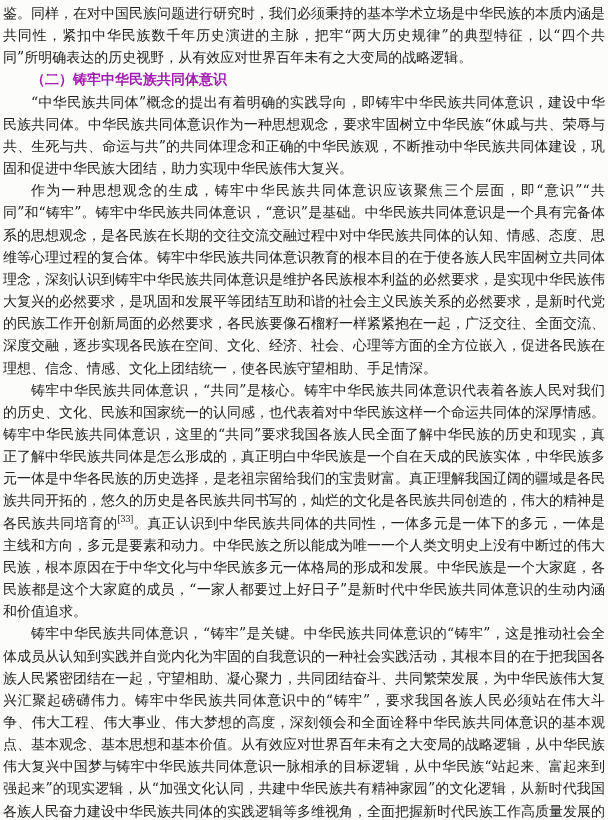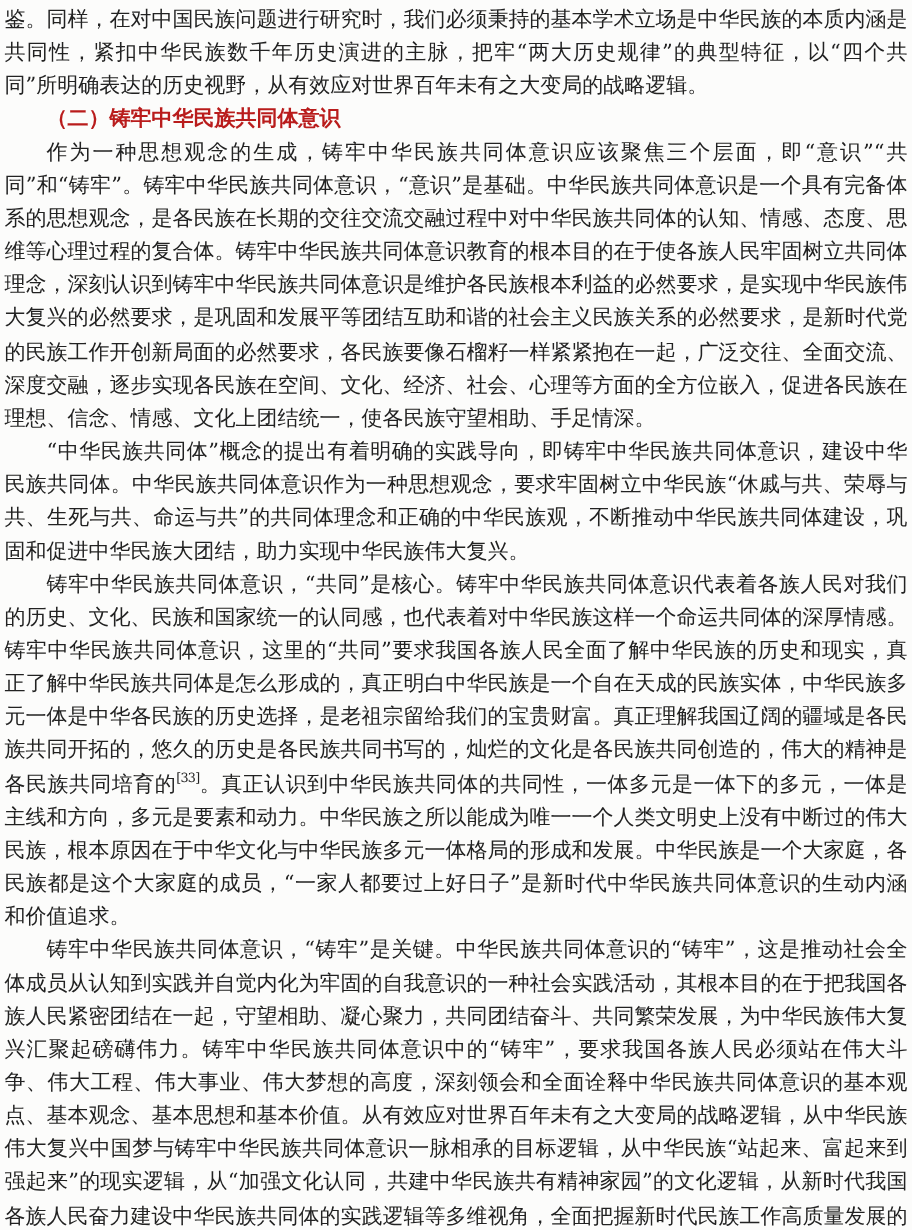--- a/index.html
+++ b/index.html
@@ -23,42 +23,42 @@
     margin: 0;
     text-indent: 2em;
   }
   .para.continuation {
     text-indent: 0;
   }
   .section-heading {
     margin: 0;
     font-size: 14px;
     font-weight: 700;
-    color: #b91c1c;
+    color: #a21caf;
     text-indent: 2em;
     line-height: 22.15px;
     text-align: left;
   }
   sup.footnote-ref {
     font-size: 8.5px;
     line-height: 0;
     vertical-align: super;
     letter-spacing: -0.5px;
   }
 </style>
 </head>
 <body>
 
 <div class="page">
 
   <p class="para continuation">鉴。同样，在对中国民族问题进行研究时，我们必须秉持的基本学术立场是中华民族的本质内涵是共同性，紧扣中华民族数千年历史演进的主脉，把牢“两大历史规律”的典型特征，以“四个共同”所明确表达的历史视野，从有效应对世界百年未有之大变局的战略逻辑。</p>
 
   <h3 class="section-heading">（二）铸牢中华民族共同体意识</h3>
 
+  <p class="para">“中华民族共同体”概念的提出有着明确的实践导向，即铸牢中华民族共同体意识，建设中华民族共同体。中华民族共同体意识作为一种思想观念，要求牢固树立中华民族“休戚与共、荣辱与共、生死与共、命运与共”的共同体理念和正确的中华民族观，不断推动中华民族共同体建设，巩固和促进中华民族大团结，助力实现中华民族伟大复兴。</p>
+
   <p class="para">作为一种思想观念的生成，铸牢中华民族共同体意识应该聚焦三个层面，即“意识”“共同”和“铸牢”。铸牢中华民族共同体意识，“意识”是基础。中华民族共同体意识是一个具有完备体系的思想观念，是各民族在长期的交往交流交融过程中对中华民族共同体的认知、情感、态度、思维等心理过程的复合体。铸牢中华民族共同体意识教育的根本目的在于使各族人民牢固树立共同体理念，深刻认识到铸牢中华民族共同体意识是维护各民族根本利益的必然要求，是实现中华民族伟大复兴的必然要求，是巩固和发展平等团结互助和谐的社会主义民族关系的必然要求，是新时代党的民族工作开创新局面的必然要求，各民族要像石榴籽一样紧紧抱在一起，广泛交往、全面交流、深度交融，逐步实现各民族在空间、文化、经济、社会、心理等方面的全方位嵌入，促进各民族在理想、信念、情感、文化上团结统一，使各民族守望相助、手足情深。</p>
-
-  <p class="para">“中华民族共同体”概念的提出有着明确的实践导向，即铸牢中华民族共同体意识，建设中华民族共同体。中华民族共同体意识作为一种思想观念，要求牢固树立中华民族“休戚与共、荣辱与共、生死与共、命运与共”的共同体理念和正确的中华民族观，不断推动中华民族共同体建设，巩固和促进中华民族大团结，助力实现中华民族伟大复兴。</p>
 
   <p class="para"><span>铸牢中华民族共同体意识，“共同”是核心。铸牢中华民族共同体意识代表着各族人民对我们的历史、文化、民族和国家统一的认同感，也代表着对中华民族这样一个命运共同体的深厚情感。铸牢中华民族共同体意识，这里的“共同”要求我国各族人民全面了解中华民族的历史和现实，真正了解中华民族共同体是怎么形成的，真正明白中华民族是一个自在天成的民族实体，中华民族多元一体是中华各民族的历史选择，是老祖宗留给我们的宝贵财富。真正理解我国辽阔的疆域是各民族共同开拓的，悠久的历史是各民族共同书写的，灿烂的文化是各民族共同创造的，伟大的精神是各民族共同培育的</span><sup class="footnote-ref">[33]</sup><span>。真正认识到中华民族共同体的共同性，一体多元是一体下的多元，一体是主线和方向，多元是要素和动力。中华民族之所以能成为唯一一个人类文明史上没有中断过的伟大民族，根本原因在于中华文化与中华民族多元一体格局的形成和发展。中华民族是一个大家庭，各民族都是这个大家庭的成员，“一家人都要过上好日子”是新时代中华民族共同体意识的生动内涵和价值追求。</span></p>
 
   <p class="para">铸牢中华民族共同体意识，“铸牢”是关键。中华民族共同体意识的“铸牢”，这是推动社会全体成员从认知到实践并自觉内化为牢固的自我意识的一种社会实践活动，其根本目的在于把我国各族人民紧密团结在一起，守望相助、凝心聚力，共同团结奋斗、共同繁荣发展，为中华民族伟大复兴汇聚起磅礴伟力。铸牢中华民族共同体意识中的“铸牢”，要求我国各族人民必须站在伟大斗争、伟大工程、伟大事业、伟大梦想的高度，深刻领会和全面诠释中华民族共同体意识的基本观点、基本观念、基本思想和基本价值。从有效应对世界百年未有之大变局的战略逻辑，从中华民族伟大复兴中国梦与铸牢中华民族共同体意识一脉相承的目标逻辑，从中华民族“站起来、富起来到强起来”的现实逻辑，从“加强文化认同，共建中华民族共有精神家园”的文化逻辑，从新时代我国各族人民奋力建设中华民族共同体的实践逻辑等多维视角，全面把握新时代民族工作高质量发展的新使命新要</p>
 
 </div>
 
 </body></html>

